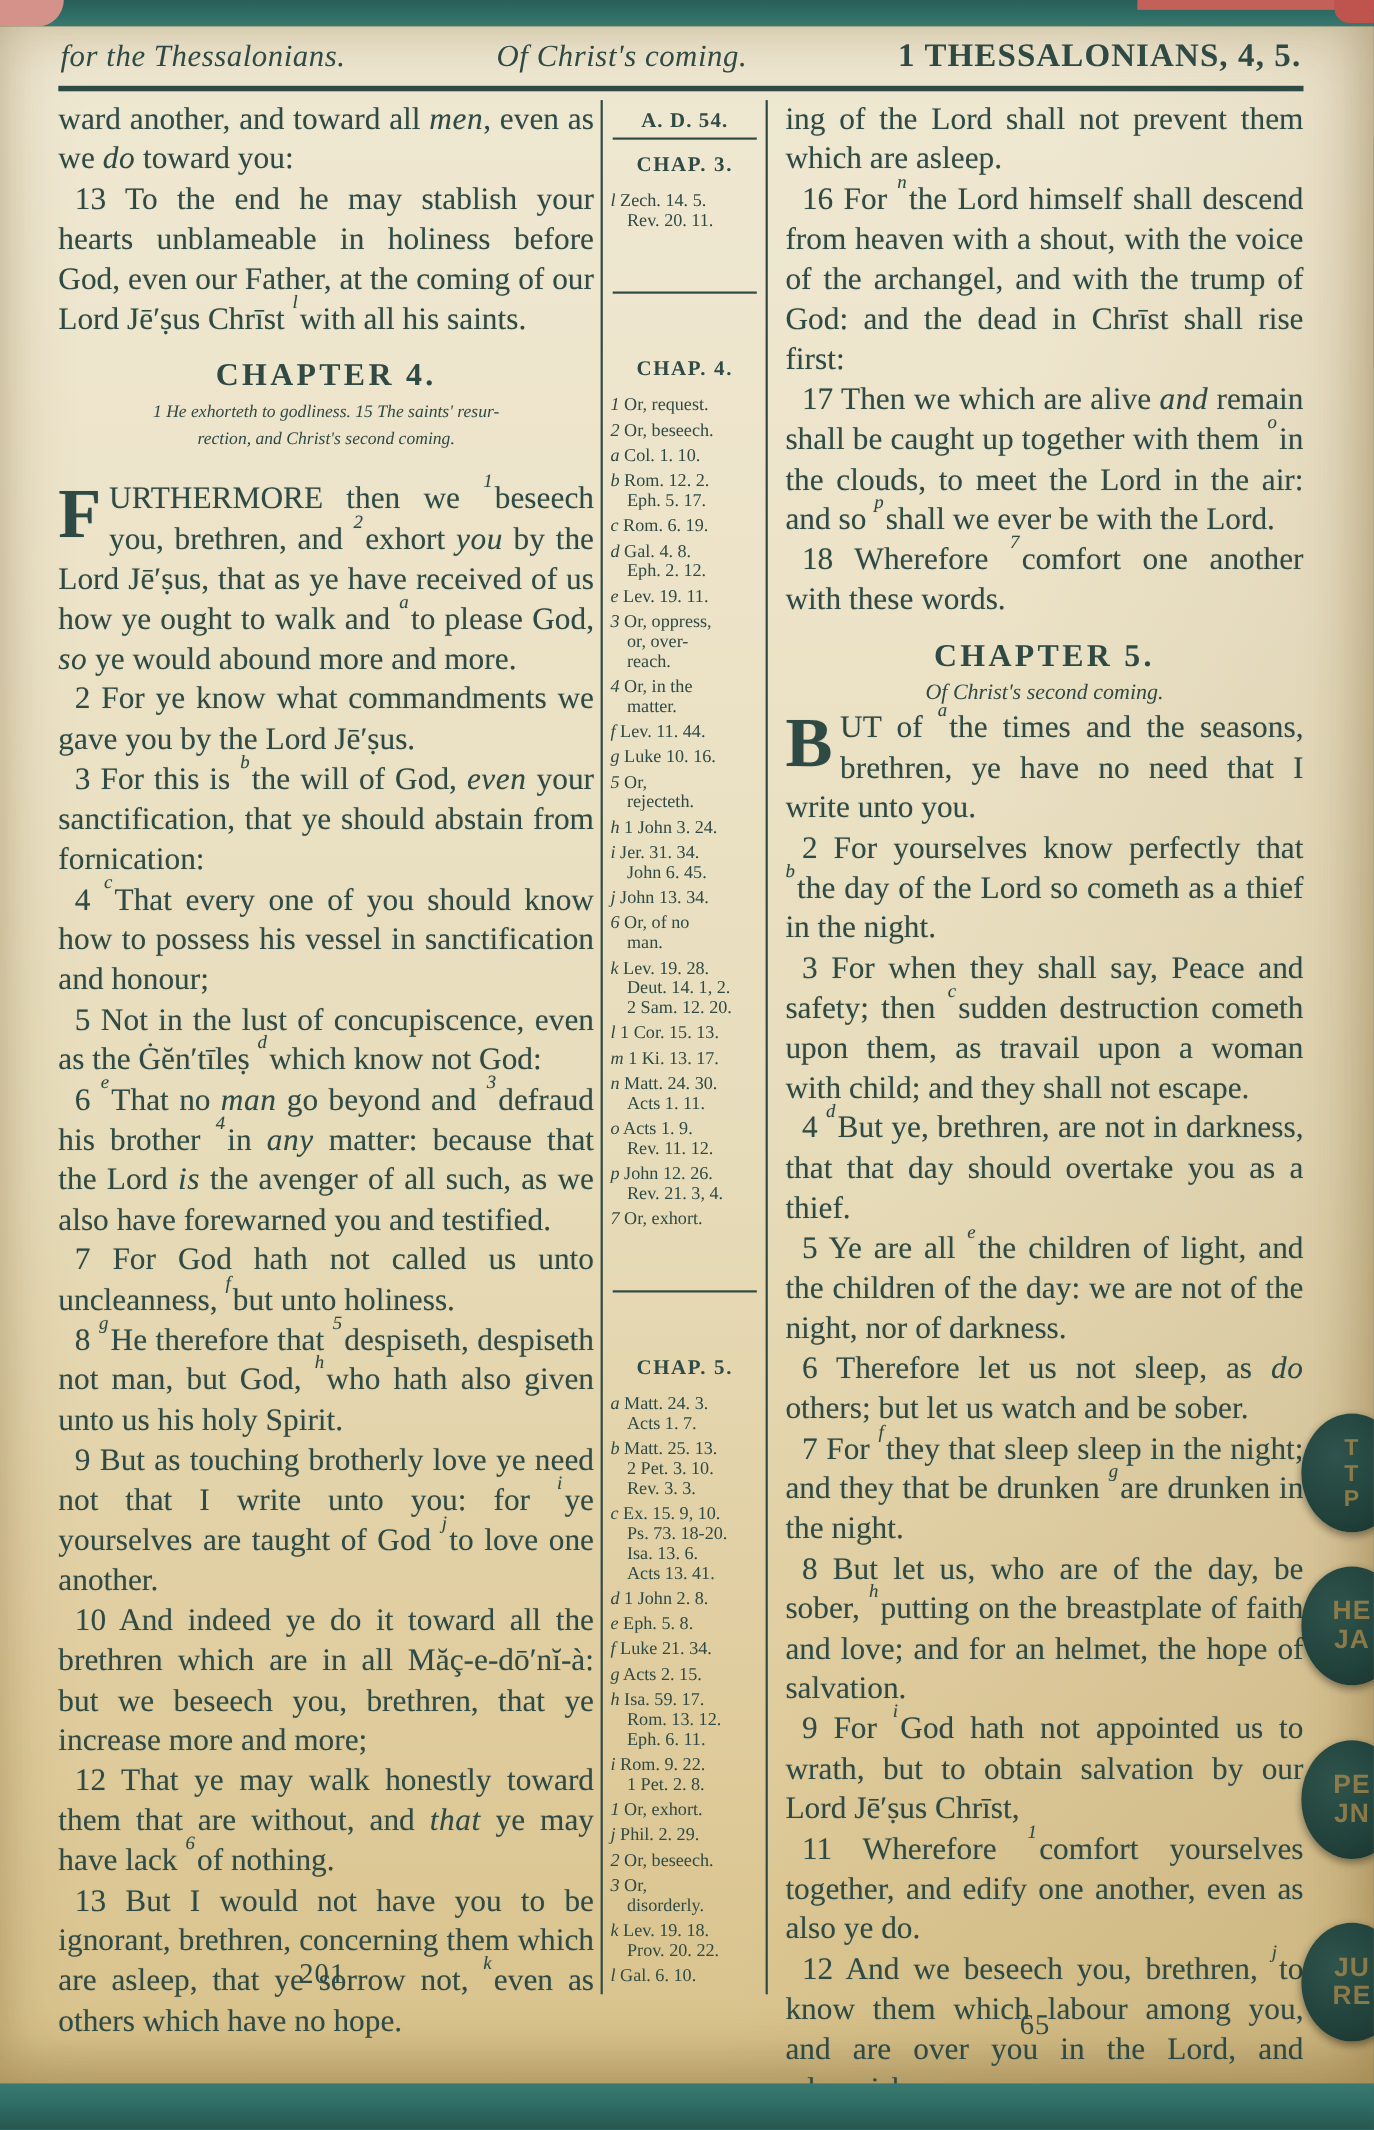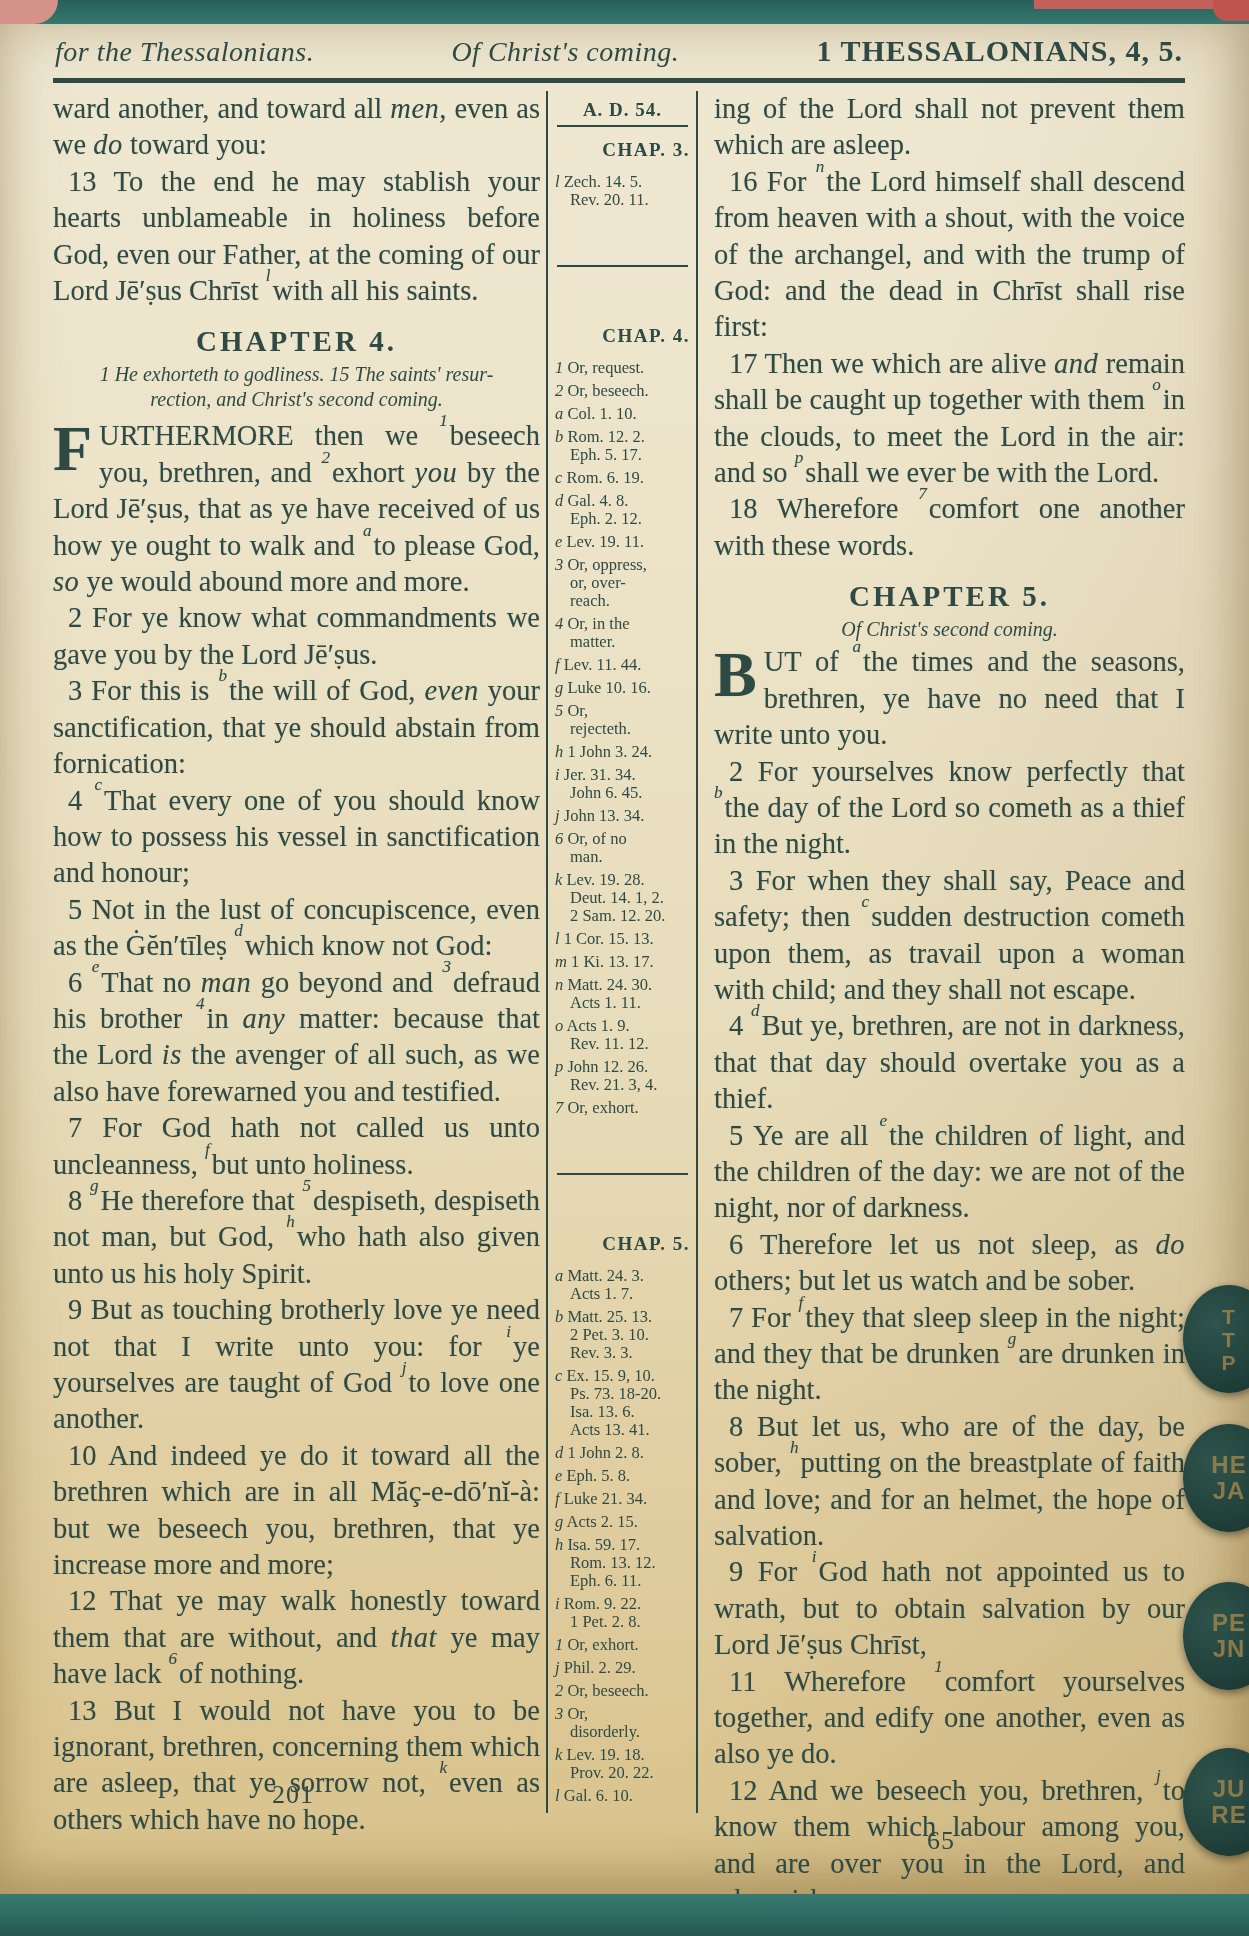--- a/index.html
+++ b/index.html
@@ -50,27 +50,27 @@
 
   .verse{font-size:28.5px;line-height:36.4px;text-align:justify;text-indent:15px;
     text-shadow:0 0 1px rgba(47,74,68,.25);}
   .verse.noindent{text-indent:0;}
   .verse i{letter-spacing:.5px;}
   sup{font-size:60%;font-style:italic;line-height:0;position:relative;top:-0.5em;margin-right:2px;}
   .dropcap{text-indent:0;}
   .dc{float:left;font-size:64px;line-height:52px;padding:5px 7px 0 0;font-weight:700;}
 
   .chap-head{text-align:center;font-weight:700;font-size:29px;letter-spacing:3px;margin:16px 0 4px !important;}
-  .chap-sum{text-align:center;font-style:italic;font-size:20px;line-height:25px;margin:0 0 6px !important;}
+  .chap-sum{text-align:center;font-style:italic;font-size:16px;line-height:25px;margin:0 0 24px !important;}
   .chap-sum.two{font-size:20px;margin-bottom:2px !important;}
 
   .ad{font-weight:700;font-size:19px;letter-spacing:1px;text-align:center;margin:8px 0 6px;}
   .ref-divider{border-top:2px solid var(--ink);margin:6px 2px 14px;}
   .ref-divider.big{margin:56px 2px 60px;}
-  .ref-chap{font-weight:700;font-size:19px;letter-spacing:1.5px;text-align:right;margin:12px 0 14px;}
+  .ref-chap{font-weight:700;font-size:19px;letter-spacing:1.5px;text-align:center;margin:12px 0 14px;}
   .ref-entry{padding-left:15px;text-indent:-15px;margin-bottom:5px;}
   .mk{font-style:italic;}
 
   .page-num{position:absolute;font-size:26px;letter-spacing:1px;}
   .page-num.left{left:140px;top:1746px;width:200px;text-align:center;}
   .page-num.right{left:788px;top:1792px;width:200px;text-align:center;}
 
   .tab{position:absolute;right:-26px;width:92px;height:108px;border-radius:50%;
     background:radial-gradient(circle at 35% 35%, #2a514b 0%, #1d403b 55%, #142e2a 100%);
     color:var(--tab-letters);font-weight:700;text-align:center;letter-spacing:1px;

